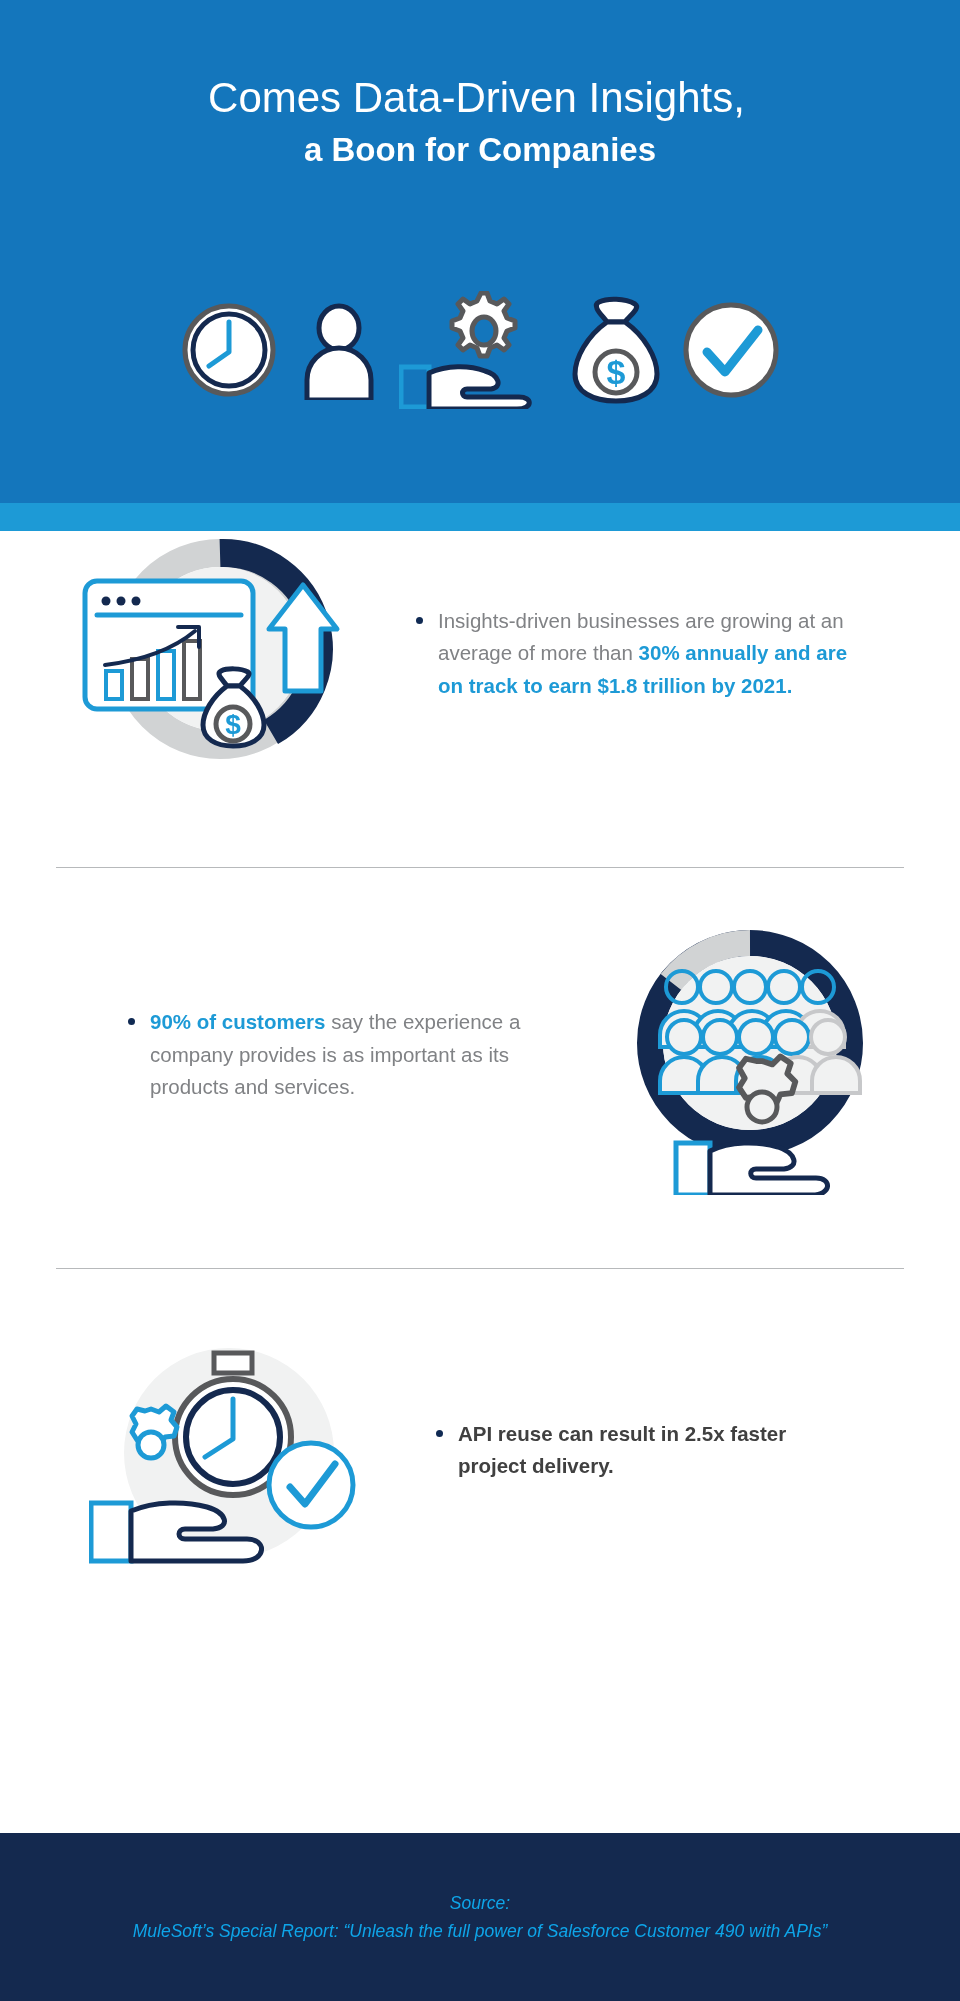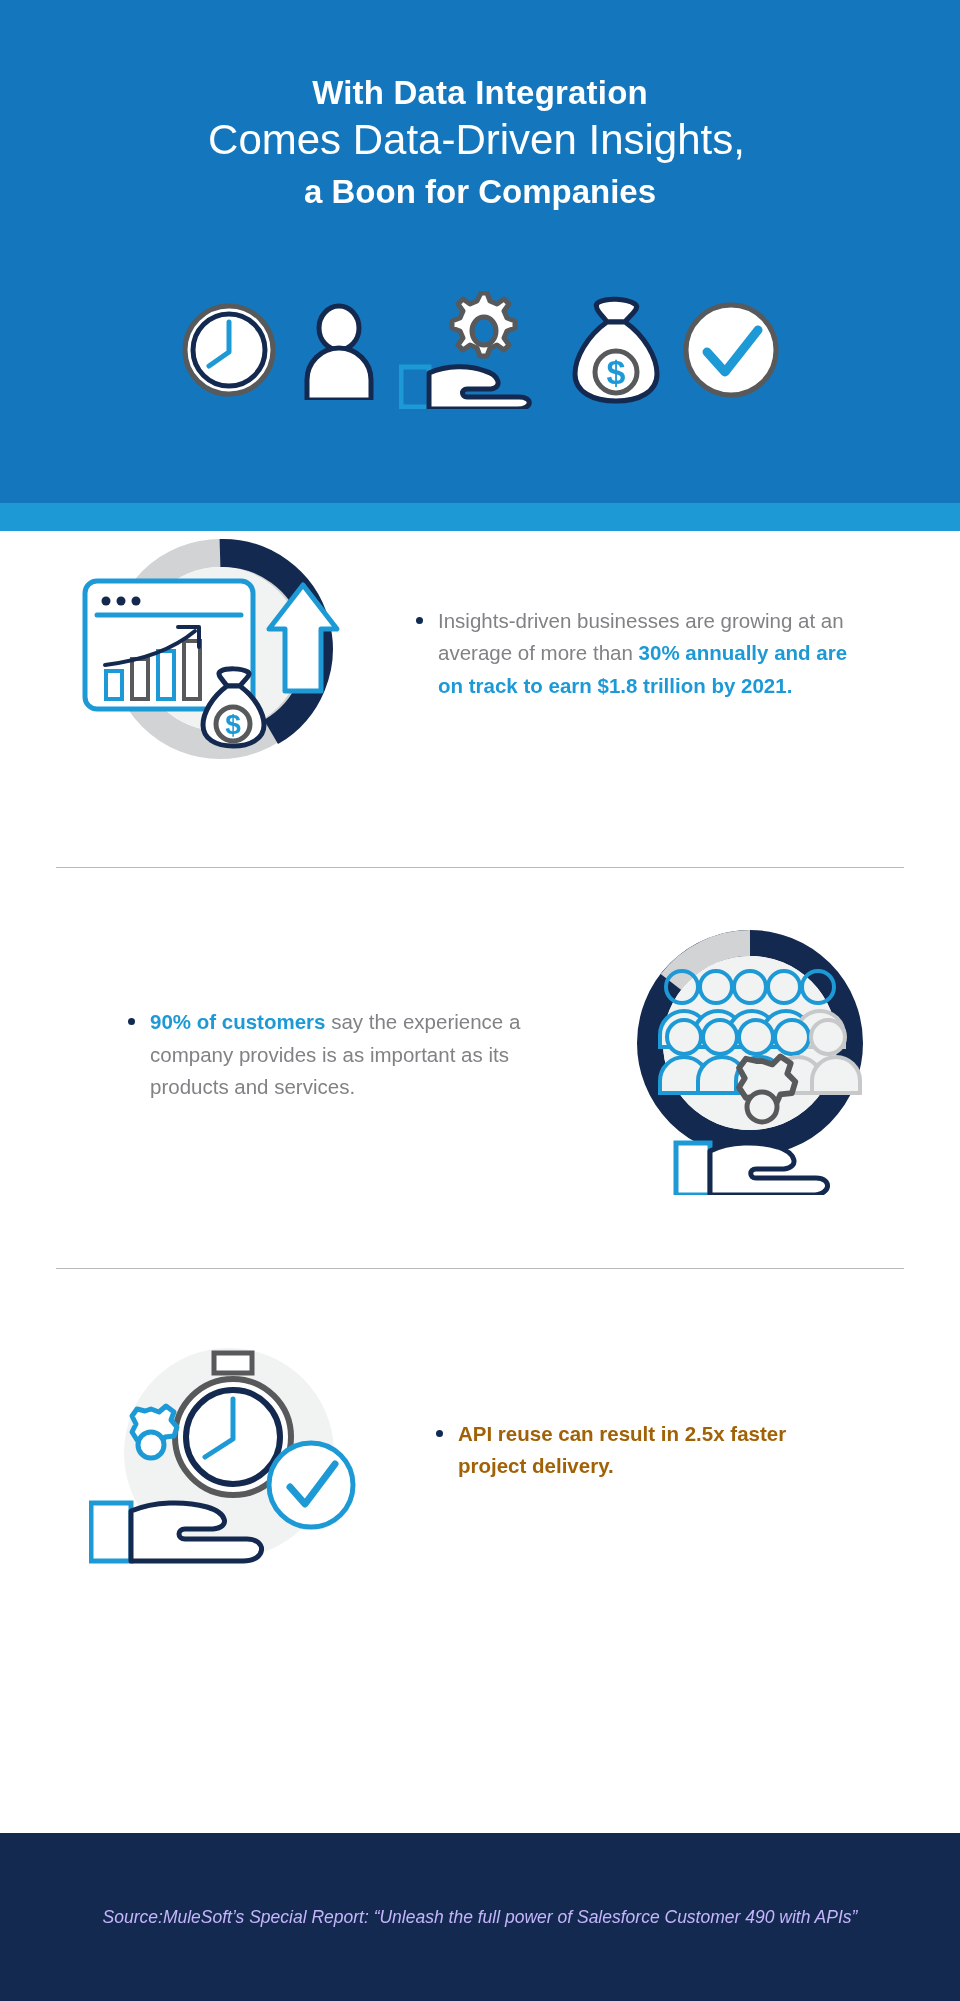--- a/index.html
+++ b/index.html
@@ -114,60 +114,60 @@
     width: 7px;
     height: 7px;
     border-radius: 50%;
     background: #102a53;
   }
   .hl {
     color: #1d9ad6;
     font-weight: bold;
   }
   .allhl {
-    color: #a16207;
+    color: #404040;
     font-weight: bold;
   }
 
   .divider {
     width: 848px;
     height: 1px;
     background: #b7b9bb;
     margin: 0 auto;
   }
 
   
   .footer {
     position: absolute;
     left: 0; top: 1833px;
     width: 960px;
     height: 168px;
     background: #14294f;
-    color: #c4b5fd;
+    color: #0ea5e9;
     display: flex;
+    flex-direction: column;
     align-items: center;
     justify-content: center;
   }
   .footer p {
     margin: 0;
     font-style: italic;
     font-size: 17.5px;
     line-height: 1.62;
     text-align: center;
     font-family: "Liberation Sans", sans-serif;
   }
 </style>
 </head>
 <body>
 
 <div class="page">
 
   <div class="header">
     <div class="header-titles">
-      <div class="title-line1">With Data Integration</div>
       <div class="title-line2">Comes Data-Driven Insights,</div>
       <div class="title-line3">a Boon for Companies</div>
     </div>
 
     <div class="header-icons">
 
       <svg class="hicon" width="100" height="100" viewBox="0 0 100 100">
         <circle cx="50" cy="50" r="44" fill="#ffffff" stroke="#58595b" stroke-width="5"></circle>
         <circle cx="50" cy="50" r="36" fill="#ffffff" stroke="#14294f" stroke-width="5"></circle>
         <path d="M50 22 L50 52 L30 66" fill="none" stroke="#1d9ad6" stroke-width="5" stroke-linecap="round" stroke-linejoin="round"></path>

